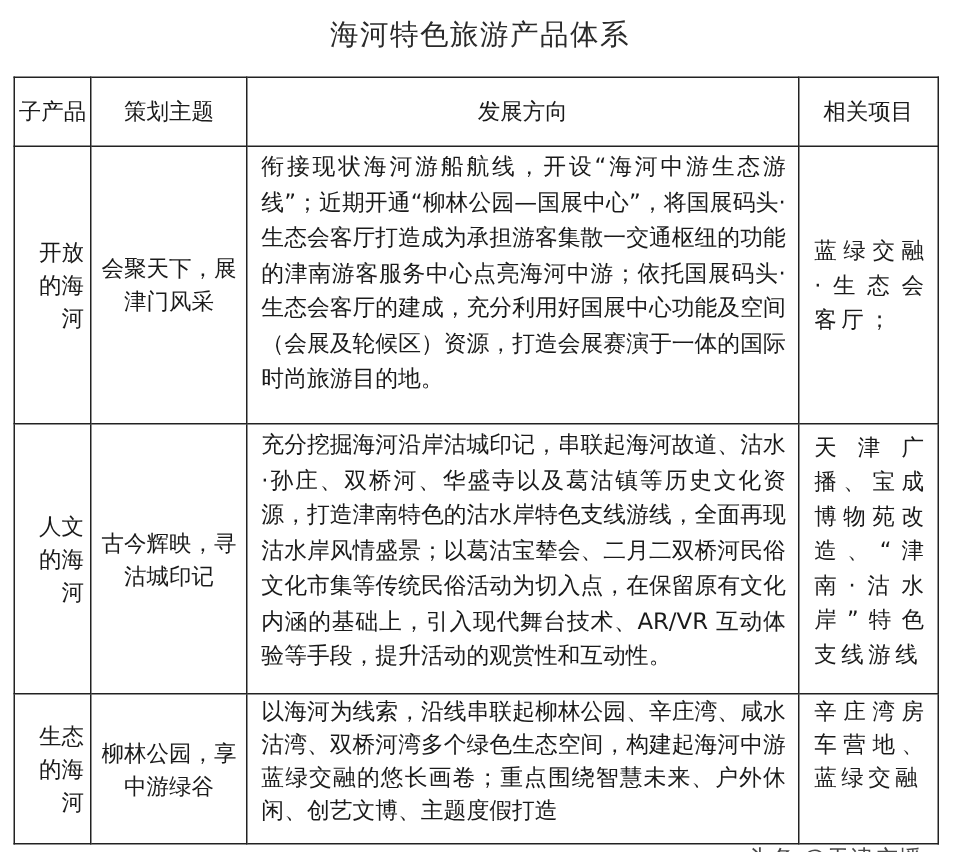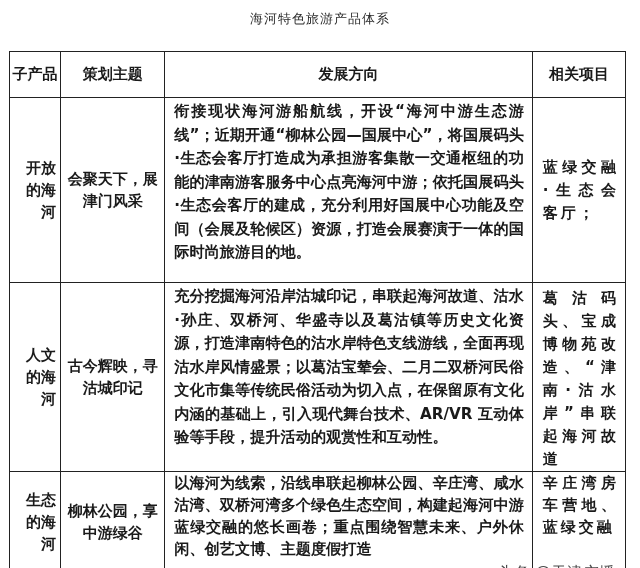--- a/index.html
+++ b/index.html
@@ -4,30 +4,30 @@
 <style>
   html, body { margin: 0; padding: 0; background: #ffffff; }
   body {
     width: 640px; height: 568px; position: relative; overflow: hidden;
     font-family: "DejaVu Sans", "Liberation Sans", sans-serif;
     color: #1a1a1a;
   }
   .title {
     position: absolute; left: 0; top: 10px; width: 640px;
     text-align: center; font-family: "DejaVu Serif", "Liberation Serif", serif;
-    font-size: 13px; color: #2a2a2a; letter-spacing: 1px;
+    font-size: 19px; color: #2a2a2a; letter-spacing: 1px;
   }
   table.product-table {
     position: absolute; left: 9px; top: 51px;
     border-collapse: collapse; table-layout: fixed;
     width: 617px;
   }
   table.product-table td, table.product-table th {
     border: 1.5px solid #222;
-    font-weight: bold;
+    font-weight: normal;
     font-size: 15px;
     line-height: 21px;
     vertical-align: middle;
     padding: 0;
     overflow: hidden;
   }
   th { text-align: center; }
   .col-sub { width: 51px; }
   .col-theme { width: 104px; }
   .col-dir { width: 367px; }
@@ -80,21 +80,21 @@
   <tr class="row1">
     <td class="cell-sub">开放的海河</td>
     <td class="cell-theme">会聚天下，展津门风采</td>
     <td class="cell-dir">衔接现状海河游船航线，开设“海河中游生态游线”；近期开通“柳林公园—国展中心”，将国展码头·生态会客厅打造成为承担游客集散一交通枢纽的功能的津南游客服务中心点亮海河中游；依托国展码头·生态会客厅的建成，充分利用好国展中心功能及空间（会展及轮候区）资源，打造会展赛演于一体的国际时尚旅游目的地。</td>
     <td class="cell-proj">蓝绿交融·生态会客厅；</td>
   </tr>
   <tr class="row2">
     <td class="cell-sub">人文的海河</td>
     <td class="cell-theme">古今辉映，寻沽城印记</td>
     <td class="cell-dir">充分挖掘海河沿岸沽城印记，串联起海河故道、沽水·孙庄、双桥河、华盛寺以及葛沽镇等历史文化资源，打造津南特色的沽水岸特色支线游线，全面再现沽水岸风情盛景；以葛沽宝辇会、二月二双桥河民俗文化市集等传统民俗活动为切入点，在保留原有文化内涵的基础上，引入现代舞台技术、AR/VR 互动体验等手段，提升活动的观赏性和互动性。</td>
-    <td class="cell-proj">葛沽码头、宝成博物苑改造、“津南·沽水岸”串联起海河故道</td>
+    <td class="cell-proj">天津广播、宝成博物苑改造、“津南·沽水岸”特色支线游线</td>
   </tr>
   <tr class="row3">
     <td class="cell-sub">生态的海河</td>
     <td class="cell-theme">柳林公园，享中游绿谷</td>
     <td class="cell-dir">以海河为线索，沿线串联起柳林公园、辛庄湾、咸水沽湾、双桥河湾多个绿色生态空间，构建起海河中游蓝绿交融的悠长画卷；重点围绕智慧未来、户外休闲、创艺文博、主题度假打造</td>
     <td class="cell-proj">辛庄湾房车营地、蓝绿交融</td>
   </tr>
 </tbody>
   </table>
 

